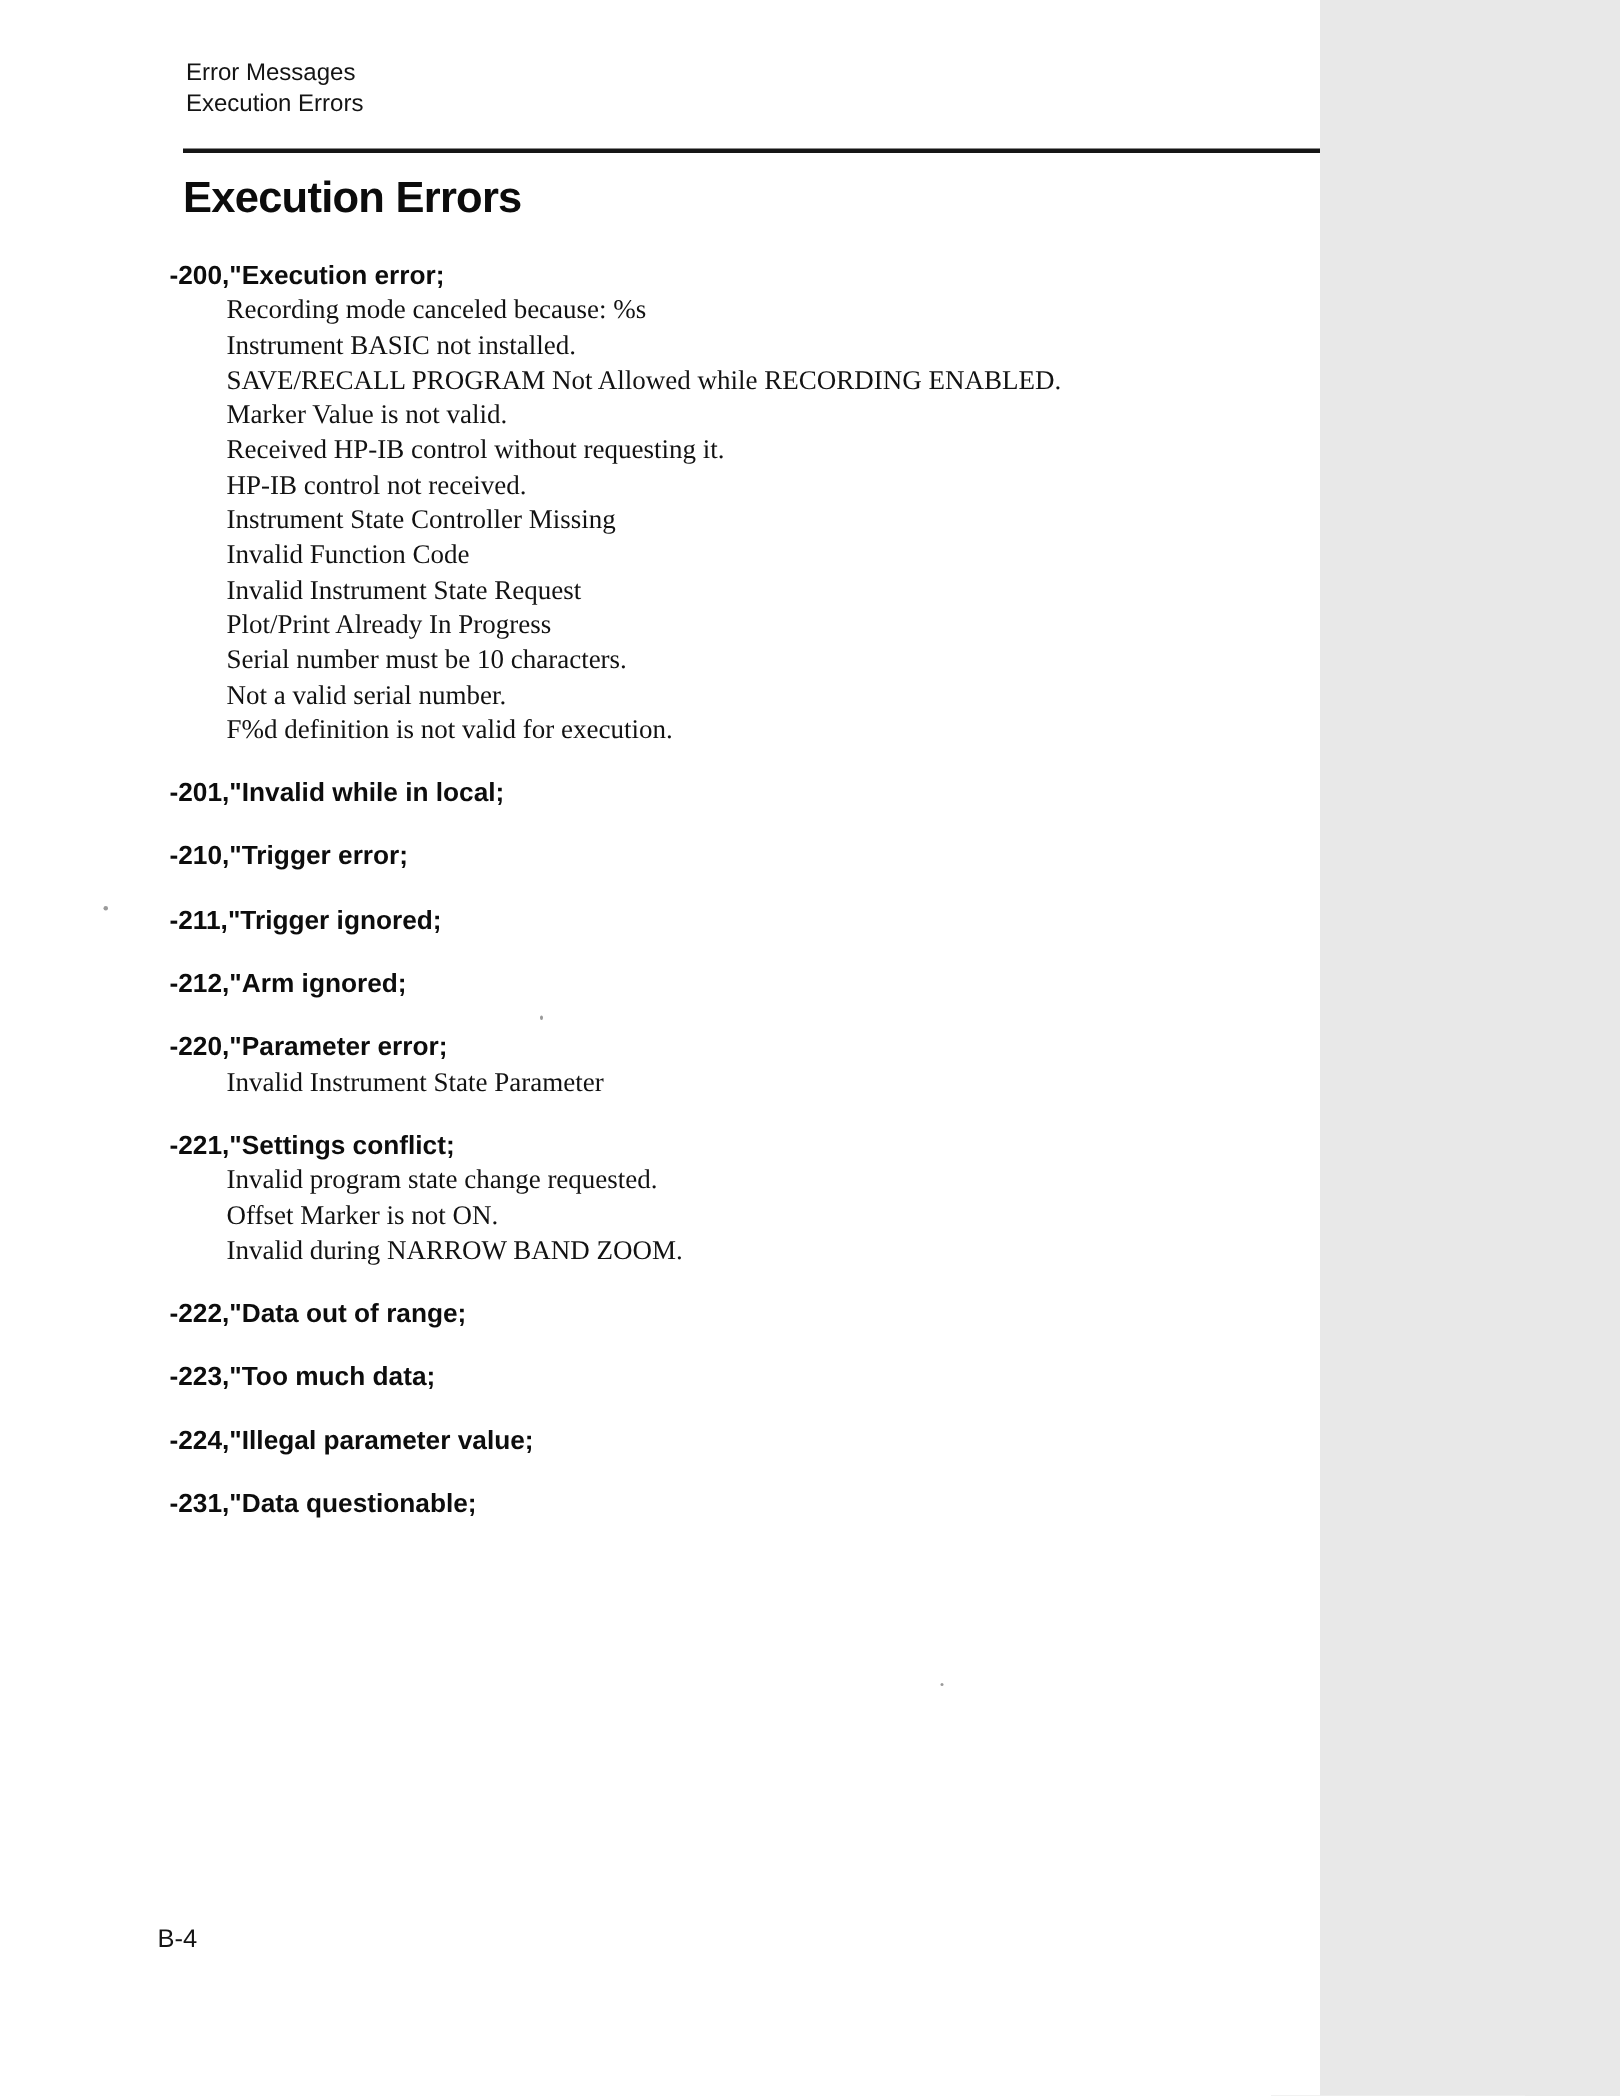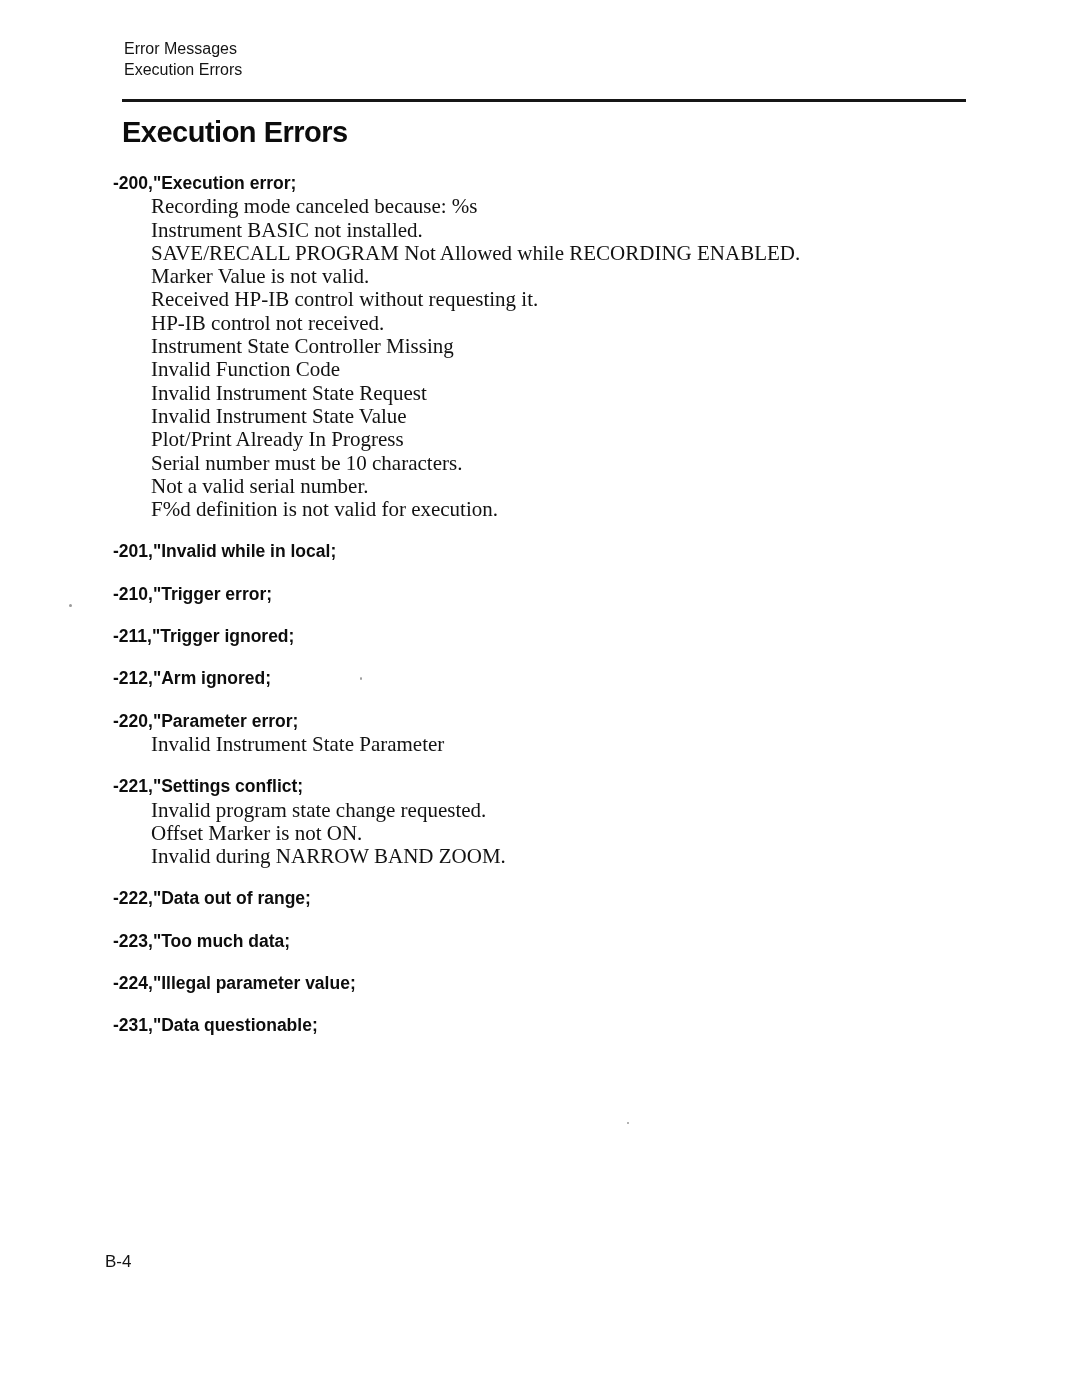--- a/index.html
+++ b/index.html
@@ -2,21 +2,21 @@
 <html><head>
 <meta charset="utf-8">
 <style>
   html, body {
     margin: 0;
     padding: 0;
     background: #e8e8e8;
   }
   .page {
     position: relative;
-    width: 1080px;
+    width: 880px;
     height: 1397px;
     background: #ffffff;
     color: #101010;
     overflow: hidden;
   }
   .running-header {
     position: absolute;
     left: 124px;
     top: 38px;
     font-family: "Liberation Sans", sans-serif;
@@ -55,30 +55,30 @@
   .error-code {
     font-family: "Liberation Sans", sans-serif;
     font-weight: bold;
     font-size: 17.5px;
     line-height: 23.3px;
     color: #0d0d0d;
     white-space: pre;
   }
   .error-message {
     font-family: "Liberation Serif", serif;
-    font-size: 21px;
+    font-size: 18px;
     line-height: 23.3px;
     margin-left: 38px;
     color: #121212;
     white-space: pre;
   }
   .page-number {
     position: absolute;
     left: 105px;
-    top: 1252px;
+    top: 1283px;
     font-family: "Liberation Sans", sans-serif;
     font-size: 17px;
     color: #141414;
   }
   
   .speck {
     position: absolute;
     background: #9a9a9a;
     border-radius: 50%;
   }
@@ -105,21 +105,20 @@
         <div class="error-code">-200,"Execution error;</div>
         <div class="error-message">Recording mode canceled because: %s</div>
         <div class="error-message">Instrument BASIC not installed.</div>
         <div class="error-message">SAVE/RECALL PROGRAM Not Allowed while RECORDING ENABLED.</div>
         <div class="error-message">Marker Value is not valid.</div>
         <div class="error-message">Received HP-IB control without requesting it.</div>
         <div class="error-message">HP-IB control not received.</div>
         <div class="error-message">Instrument State Controller Missing</div>
         <div class="error-message">Invalid Function Code</div>
         <div class="error-message">Invalid Instrument State Request</div>
-        <div class="error-message">Invalid Instrument State Value</div>
         <div class="error-message">Plot/Print Already In Progress</div>
         <div class="error-message">Serial number must be 10 characters.</div>
         <div class="error-message">Not a valid serial number.</div>
         <div class="error-message">F%d definition is not valid for execution.</div>
       </section>
       <section class="error-section">
         <div class="error-code">-201,"Invalid while in local;</div>
       </section>
       <section class="error-section">
         <div class="error-code">-210,"Trigger error;</div>

